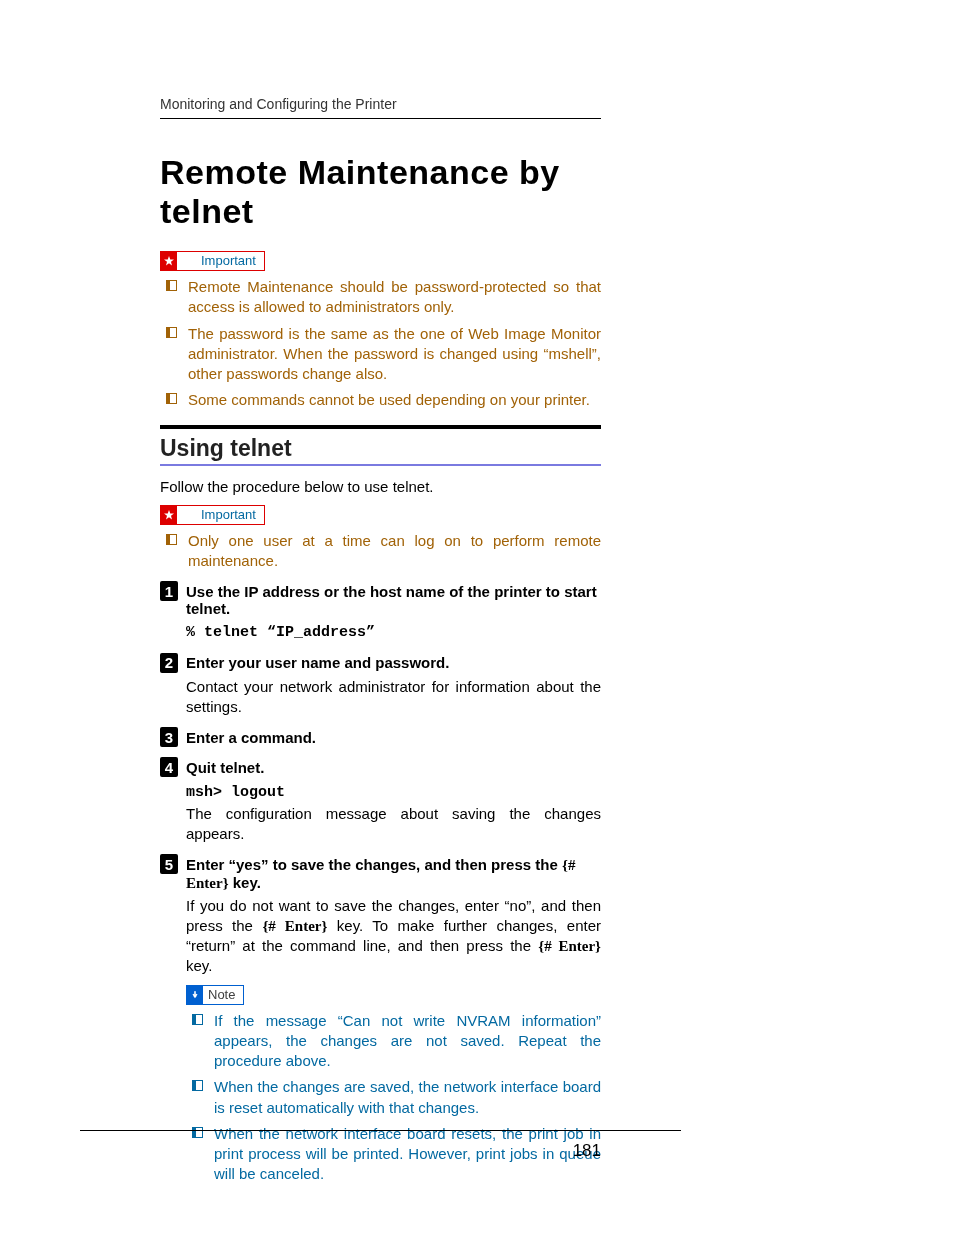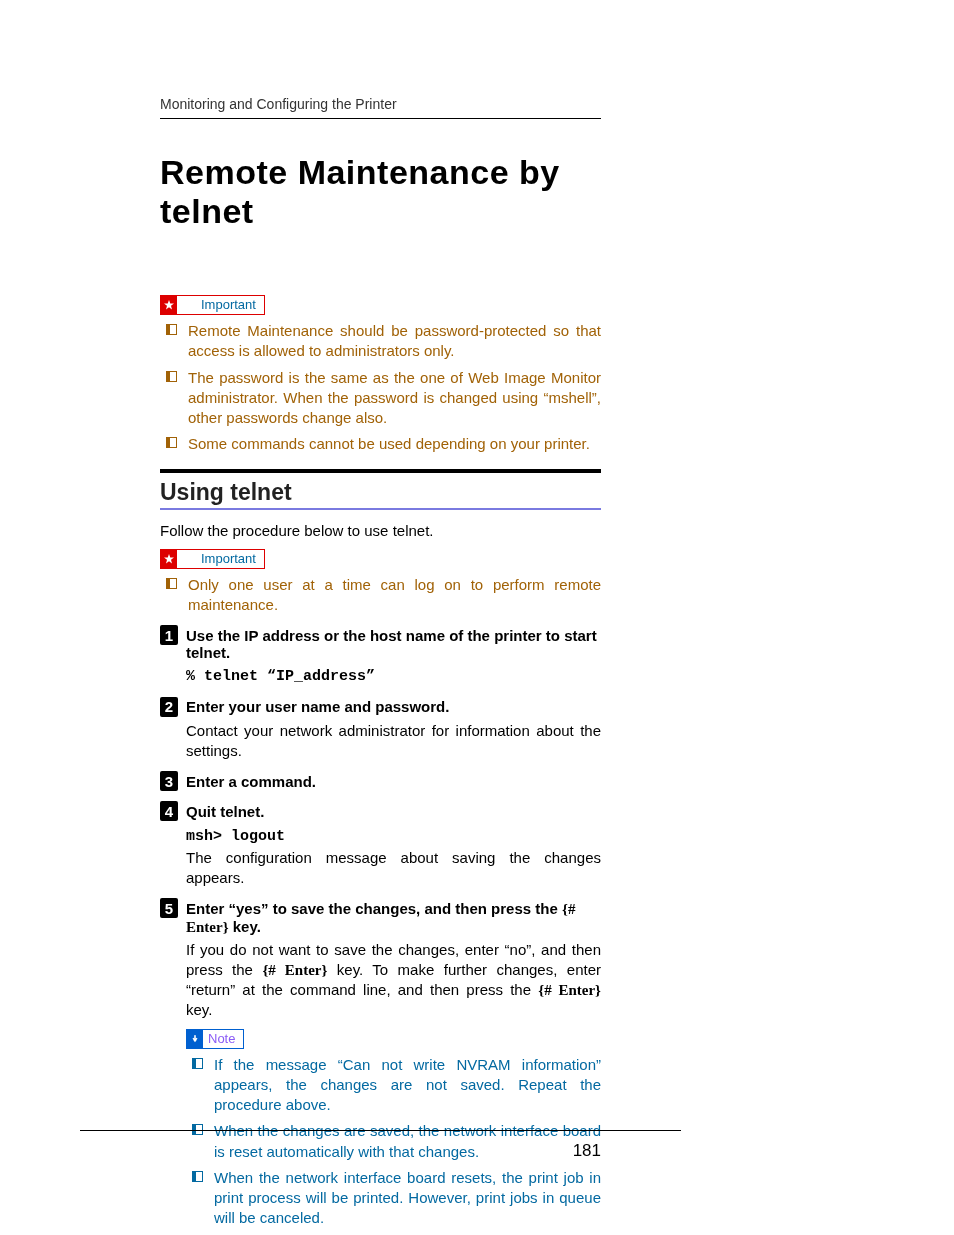--- a/index.html
+++ b/index.html
@@ -21,21 +21,21 @@
     color: #333;
     padding-bottom: 6px;
     border-bottom: 1px solid #000;
     margin-bottom: 34px;
   }
   .title {
     font-family: "Arial Black", Arial, sans-serif;
     font-weight: 900;
     font-size: 34px;
     letter-spacing: 0.5px;
-    margin-bottom: 64px;
+    margin-bottom: 20px;
   }
   .important-label, .note-label {
     display: inline-flex;
     align-items: stretch;
     border: 1px solid;
     font-size: 13px;
     line-height: 16px;
     margin-bottom: 6px;
   }
   .important-label { border-color: #d00; }
@@ -44,21 +44,21 @@
     width: 16px;
     display: flex;
     align-items: center;
     justify-content: center;
   }
   .important-label .badge-box { background: #d00; }
   .note-label .badge-box { background: #0060d0; }
   .badge-box svg { display: block; }
   .label-text { padding: 1px 8px 1px 5px; }
   .important-label .label-text { color: #0369a1; padding-left: 24px; }
-  .note-label .label-text { color: #8b5cf6; }
+  .note-label .label-text { color: #404040; }
 
   .bullet-list, .note-list {
     list-style: none;
     padding: 0;
     margin: 0 0 14px 0;
   }
   .bullet-list li, .note-list li {
     position: relative;
     padding-left: 28px;
     font-size: 15px;

